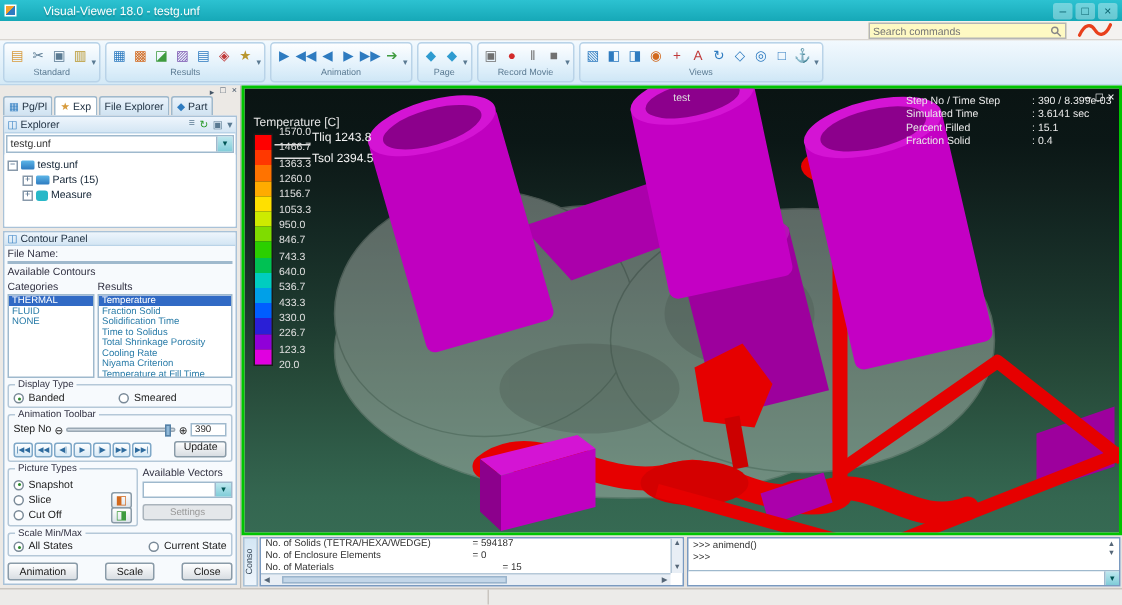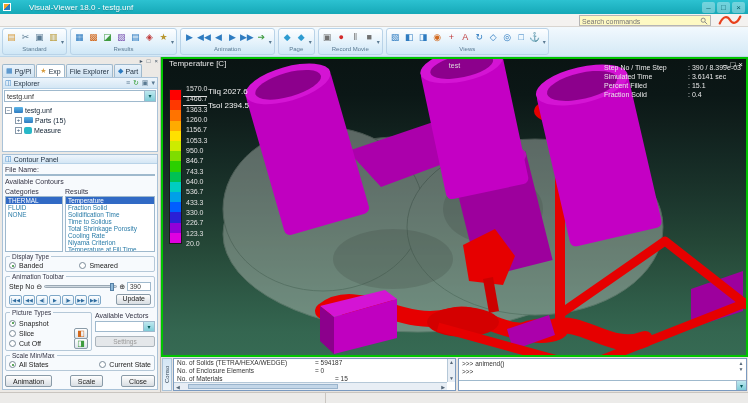--- a/index.html
+++ b/index.html
@@ -76,21 +76,21 @@
   .pt-left{flex:1}.pt-right{width:60px}
   .ptrow{display:flex;align-items:center;gap:3px;height:10px}
   .iconbtn{width:14px;height:11px;border:1px solid #8a9ba8;background:linear-gradient(#fff,#dde4ea);display:inline-flex;align-items:center;justify-content:center;font-size:8px;border-radius:2px}
   .combo2{height:11px;border:1px solid #9fb9cd;background:#fff;display:flex;align-items:center;margin-top:2px}
   .settings{width:100%;height:11px;border:1px solid #aab4bc;background:#e4e7ea;color:#999;font-size:6.5px;border-radius:2px;margin-top:4px;text-align:center;line-height:10px}
   .btnrow{display:flex;justify-content:space-between;margin-top:4px}
   .btn{height:12px;padding:0 7px;border:1px solid #8a9ba8;border-radius:2px;background:linear-gradient(#fefefe,#d9dee3);font-size:7px;line-height:11px}
 
   
   .viewport{position:absolute;left:161px;top:57px;width:587px;height:300px;border:2px solid #00c400;background:linear-gradient(180deg,#0a1413 0%,#0b1716 12%,#101f1c 22%,#142823 32%,#193129 42%,#1e3b30 52%,#244636 62%,#2a513f 72%,#2f5c48 82%,#346650 92%,#366a53 100%);overflow:hidden}
-  .vtitle{position:absolute;left:6px;top:0;font-size:8px;color:#e6e6e6;z-index:3}
+  .vtitle{position:absolute;left:6px;top:18px;font-size:8px;color:#e6e6e6;z-index:3}
   .vpage{position:absolute;left:50%;top:3px;transform:translateX(-50%);font-size:7px;color:#ddd;z-index:3}
   .vwin{position:absolute;right:3px;top:1px;display:flex;gap:3px;color:#fff;font-size:8px;z-index:4}
   .modelsvg{position:absolute;inset:0;width:100%;height:100%;z-index:1}
   .legend-bar{position:absolute;left:6px;top:30px;width:13px;height:155px;display:flex;flex-direction:column;border:1px solid #1a1a1a;z-index:3}
   .band{flex:1}
   .legvals{position:absolute;left:23px;top:25px;font-size:7px;color:#e0e0e0;z-index:3}
   .legv{height:10.33px;line-height:10.3px}
   .phase{position:absolute;left:45px;top:28px;font-size:8px;color:#f2f2f2;z-index:3}
   .phase div{height:14px}
   .phline{position:absolute;height:1px;background:#ddd;z-index:3}
@@ -495,21 +495,21 @@
         <div class="legv">536.7</div>
         <div class="legv">433.3</div>
         <div class="legv">330.0</div>
         <div class="legv">226.7</div>
         <div class="legv">123.3</div>
         <div class="legv">20.0</div>
       </div>
     <div class="phline" style="left:20px;top:36.5px;width:24px"></div>
     <div class="phline" style="left:20px;top:45.5px;width:24px"></div>
     <div class="phase">
-      <div>Tliq  2027.6</div>
+      <div>Tliq  1243.8</div>
       <div>Tsol  2394.5</div>
     </div>
 
     <div class="vinfo">
       <span>Step No / Time Step</span>
         <span>: 390 / 8.399e-03</span>
       <span>Simulated Time</span>
         <span>: 3.6141 sec</span>
       <span>Percent Filled</span>
         <span>: 15.1</span>

